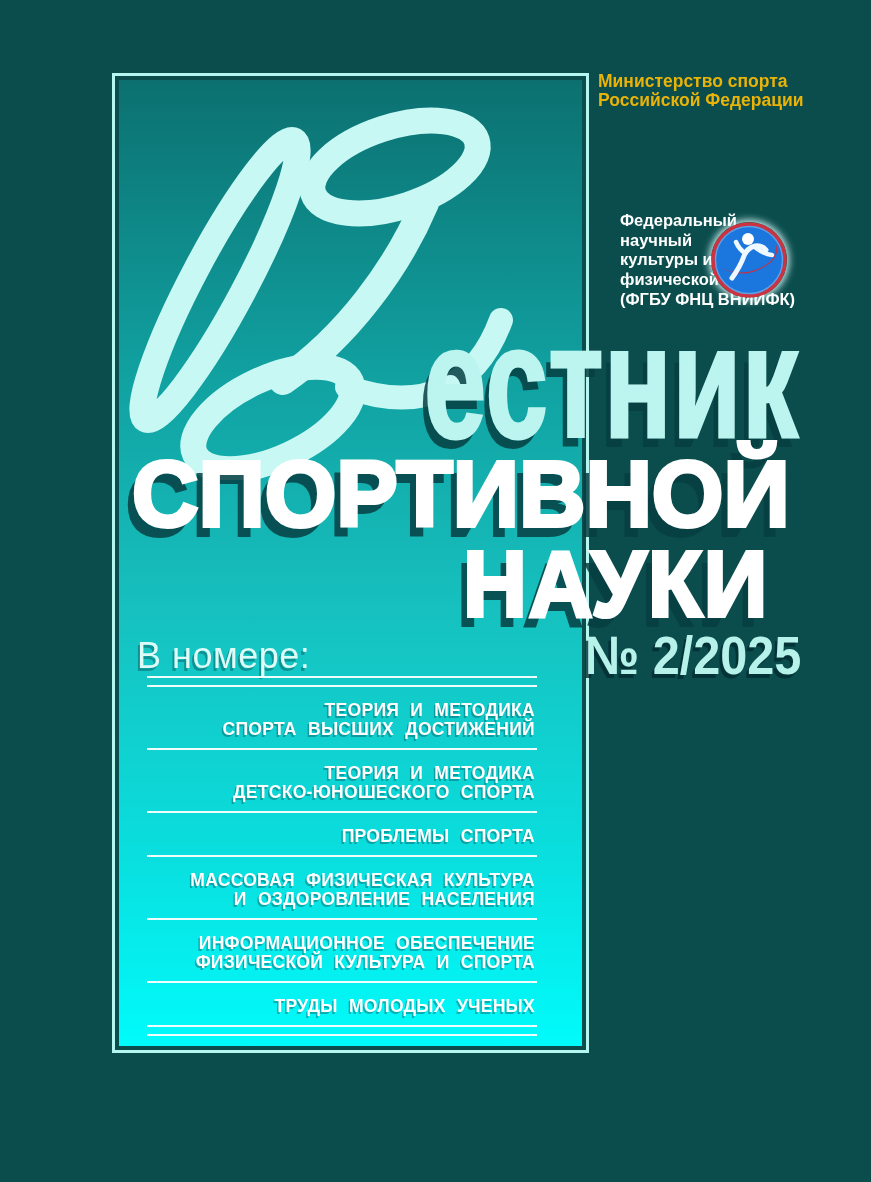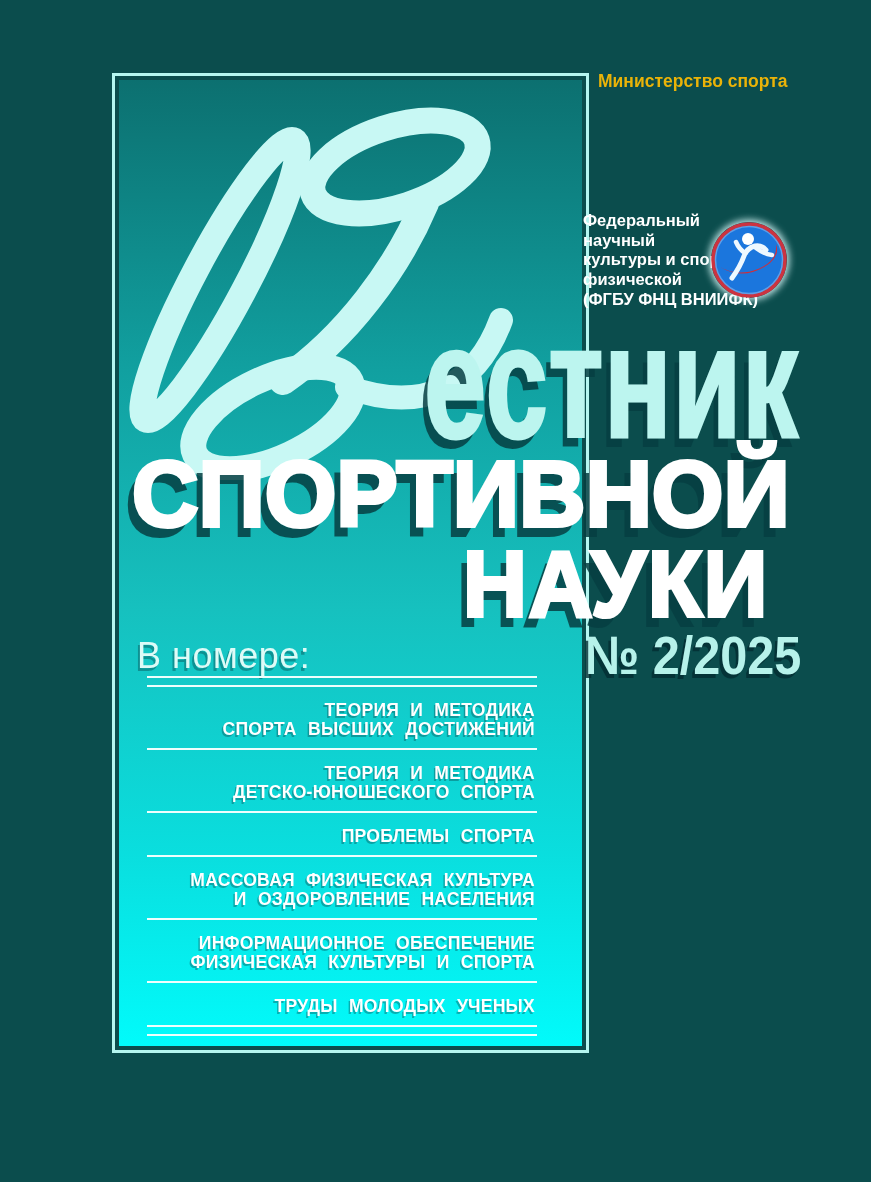--- a/index.html
+++ b/index.html
@@ -17,21 +17,21 @@
     position:absolute;left:4px;top:4px;right:4px;bottom:4px;
     background:linear-gradient(180deg,#0c7070 0%,#11a0a0 30%,#16c1bf 55%,#0adede 80%,#01fbfb 100%);
   }
   
   .ministry{
     position:absolute;left:598px;top:72px;width:240px;
     color:#eab308;font-size:17.5px;font-weight:bold;line-height:19px;
   }
   
   .fed{
-    position:absolute;left:583px;top:211px;width:250px;
+    position:absolute;left:620px;top:211px;width:250px;
     color:#ffffff;font-size:16.5px;font-weight:bold;line-height:19.7px;
   }
   .logo-badge{
     position:absolute;left:711px;top:222px;width:76px;height:76px;border-radius:50%;
     box-shadow:0 0 7px 2.5px rgba(225,255,255,.85);
   }
   
   .big-b{position:absolute;left:95px;top:85px;width:420px;height:395px;}
   .estnik{
     position:absolute;left:424px;top:302px;
@@ -82,20 +82,21 @@
 <body>
 
 <div id="cover">
 
   <div class="panel-border">
     <div class="panel-fill"></div>
   </div>
 
   <div class="ministry">
     <div>Министерство спорта</div>
+    <div>Российской Федерации</div>
   </div>
 
   <div class="fed">
     <div>Федеральный</div>
     <div>научный</div>
     <div>культуры и спорта</div>
     <div>физической</div>
     <div>(ФГБУ ФНЦ ВНИИФК)</div>
   </div>
 
@@ -147,21 +148,21 @@
       <div>ПРОБЛЕМЫ СПОРТА</div>
     </div>
 
     <div class="toc-section">
       <div>МАССОВАЯ ФИЗИЧЕСКАЯ КУЛЬТУРА</div>
       <div>И ОЗДОРОВЛЕНИЕ НАСЕЛЕНИЯ</div>
     </div>
 
     <div class="toc-section">
       <div>ИНФОРМАЦИОННОЕ ОБЕСПЕЧЕНИЕ</div>
-      <div>ФИЗИЧЕСКАЯ КУЛЬТУРЫ И СПОРТА</div>
+      <div>ФИЗИЧЕСКОЙ КУЛЬТУРА И СПОРТА</div>
     </div>
 
     <div class="toc-section">
       <div>ТРУДЫ МОЛОДЫХ УЧЕНЫХ</div>
     </div>
 
     <div class="rule-double"></div>
   </div>
 
 </div>

